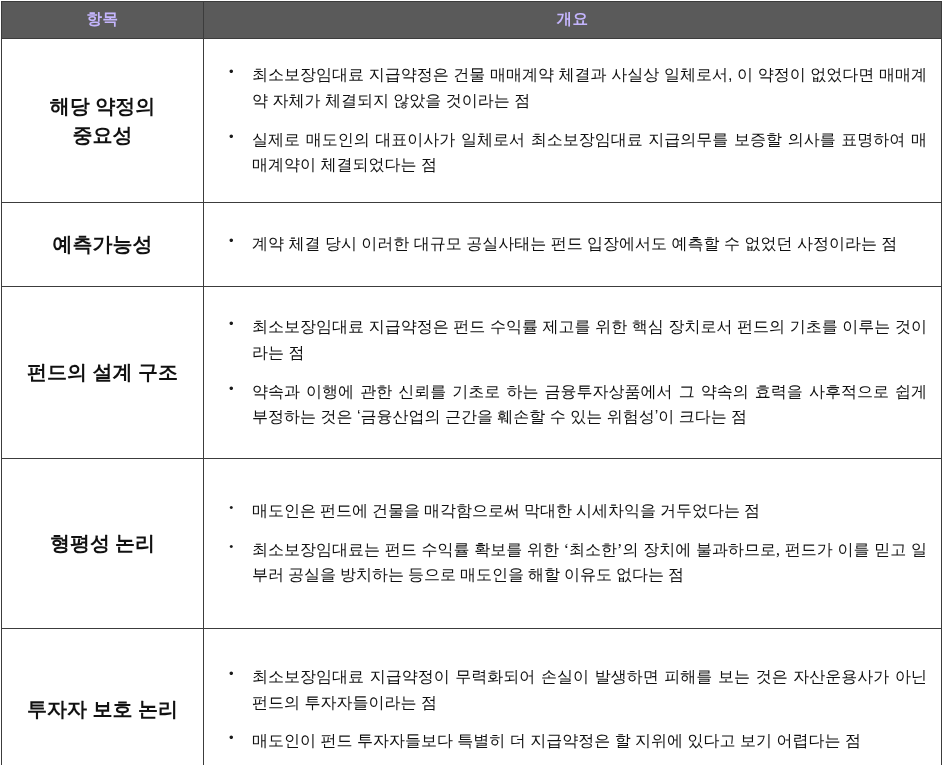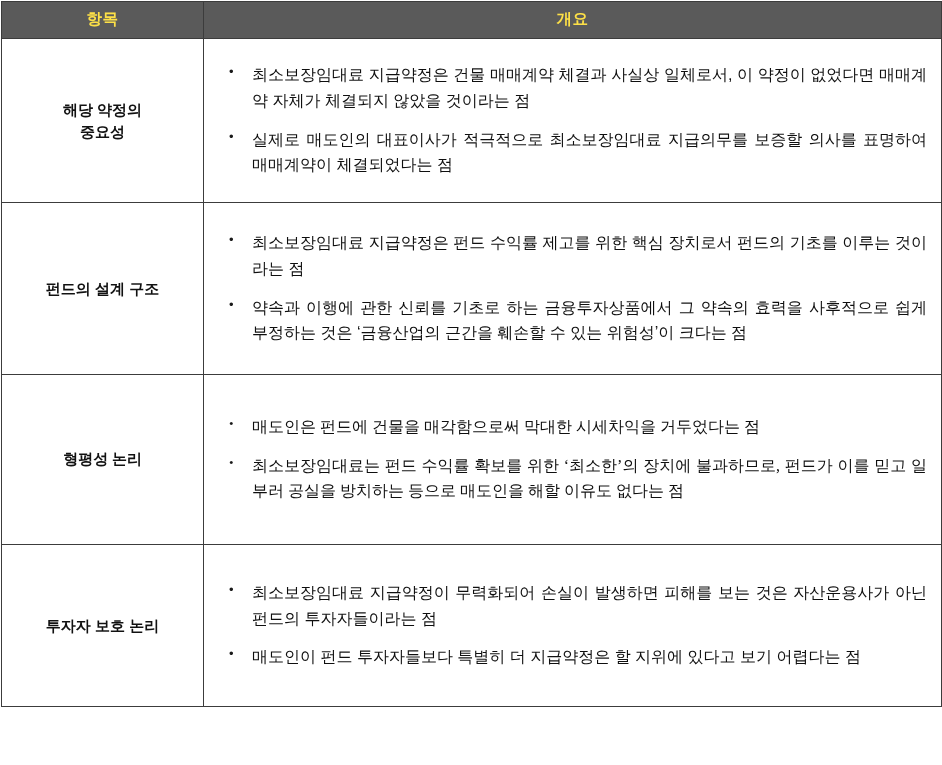--- a/index.html
+++ b/index.html
@@ -25,34 +25,34 @@
     margin: 1px 1px 0 1px;
     table-layout: fixed;
   }
   table.matrix th,
   table.matrix td {
     border: 1px solid #3c3c3c;
     vertical-align: middle;
   }
   table.matrix thead th {
     background: #5a5a5a;
-    color: #fde047;
+    color: #c4b5fd;
     font-size: 15.5px;
     font-weight: bold;
     text-align: center;
     height: 28px;
     padding: 3px 0 5px 0;
     letter-spacing: 0.5px;
   }
   col.c-item { width: 202px; }
   col.c-desc { width: 738px; }
 
   td.item-cell {
     text-align: center;
-    font-size: 15px;
+    font-size: 20px;
     font-weight: bold;
     color: #111111;
     line-height: 1.45;
     padding: 1px 6px;
   }
   td.desc-cell {
     padding: 10px 14px 11px 10px;
   }
   ul.bullets {
     list-style: none;
@@ -106,25 +106,35 @@
     <tbody>
 
       <tr class="r0">
         <td class="item-cell">
           <div>해당 약정의</div>
           <div>중요성</div>
         </td>
         <td class="desc-cell">
           <ul class="bullets">
             <li>최소보장임대료 지급약정은 건물 매매계약 체결과 사실상 일체로서, 이 약정이 없었다면 매매계약 자체가 체결되지 않았을 것이라는 점</li>
-            <li>실제로 매도인의 대표이사가 적극적으로 최소보장임대료 지급의무를 보증할 의사를 표명하여 매매계약이 체결되었다는 점</li>
+            <li>실제로 매도인의 대표이사가 일체로서 최소보장임대료 지급의무를 보증할 의사를 표명하여 매매계약이 체결되었다는 점</li>
           </ul>
         </td>
       </tr>
 
+      <tr class="r1">
+        <td class="item-cell">
+          <div>예측가능성</div>
+        </td>
+        <td class="desc-cell">
+          <ul class="bullets">
+            <li>계약 체결 당시 이러한 대규모 공실사태는 펀드 입장에서도 예측할 수 없었던 사정이라는 점</li>
+          </ul>
+        </td>
+      </tr>
 
       <tr class="r2">
         <td class="item-cell">
           <div>펀드의 설계 구조</div>
         </td>
         <td class="desc-cell">
           <ul class="bullets">
             <li>최소보장임대료 지급약정은 펀드 수익률 제고를 위한 핵심 장치로서 펀드의 기초를 이루는 것이라는 점</li>
             <li>약속과 이행에 관한 신뢰를 기초로 하는 금융투자상품에서 그 약속의 효력을 사후적으로 쉽게 부정하는 것은 ‘금융산업의 근간을 훼손할 수 있는 위험성’이 크다는 점</li>
           </ul>

